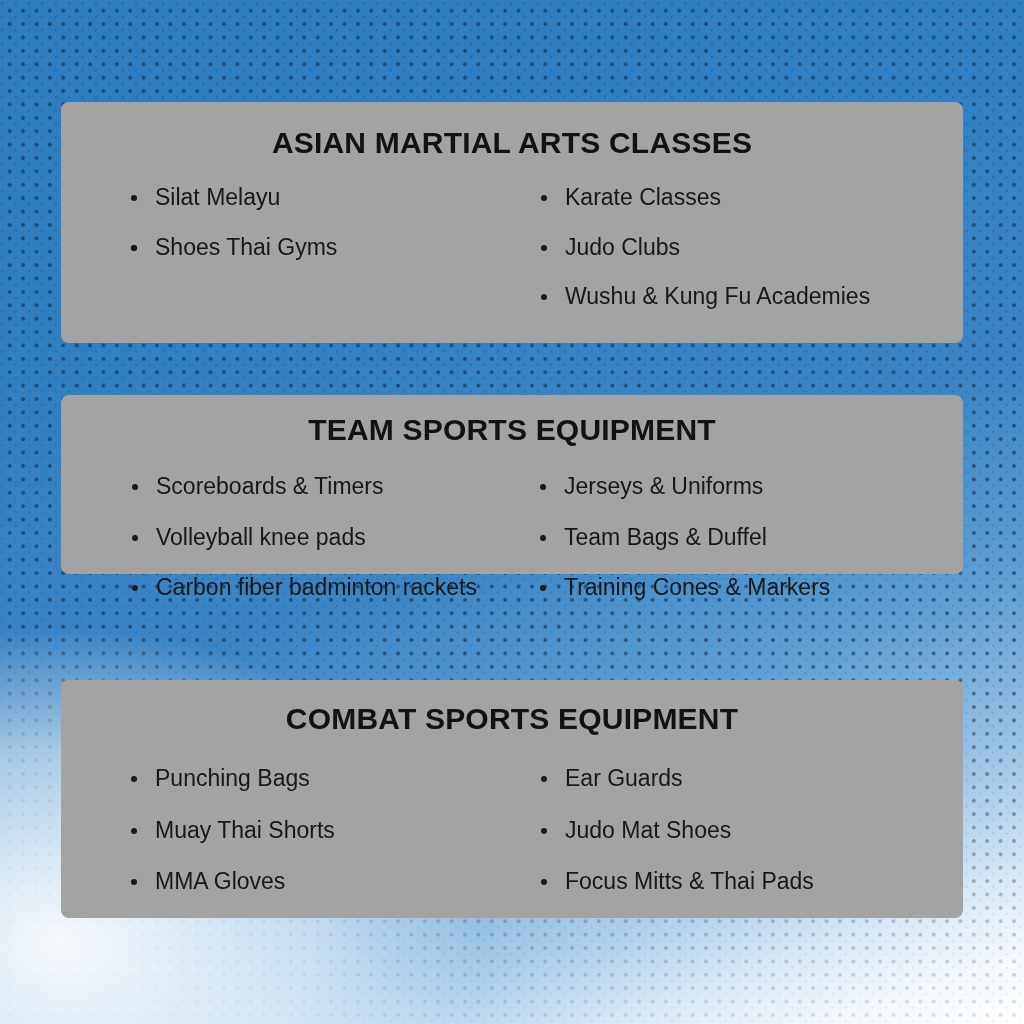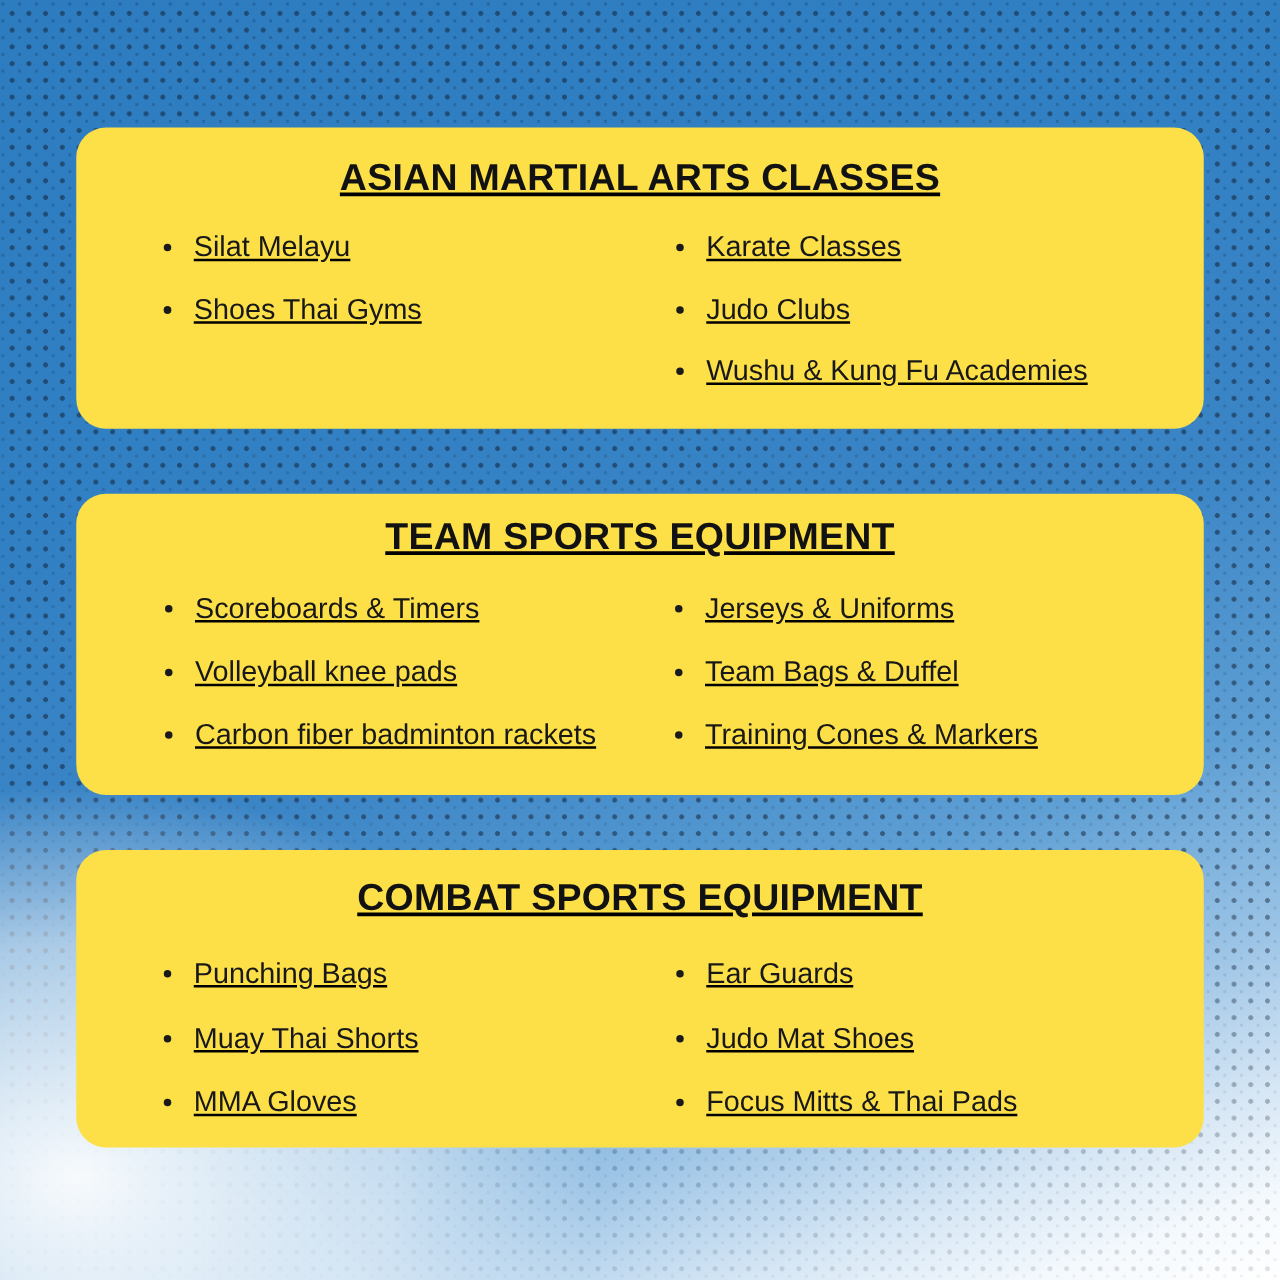--- a/index.html
+++ b/index.html
@@ -85,28 +85,27 @@
     background-position: 9px 10px;
     -webkit-mask-image: linear-gradient(to bottom, rgba(0,0,0,1) 0%, rgba(0,0,0,0.25) 100%);
             mask-image: linear-gradient(to bottom, rgba(0,0,0,1) 0%, rgba(0,0,0,0.25) 100%);
   }
 
   
   .card {
     position: absolute;
     left: 61px;
     width: 902px;
-    background: #fde047;
-    border-radius: 24px;
+    background: #a3a3a3;
+    border-radius: 8px;
     padding: 0 28px;
-    text-decoration: underline;
   }
 
   #card-1 { top: 102px; height: 241px; }
-  #card-2 { top: 395px; height: 241px; }
+  #card-2 { top: 395px; height: 179px; }
   #card-3 { top: 680px; height: 238px; }
 
   .card-title {
     text-align: center;
     font-family: "Liberation Sans", sans-serif;
     font-weight: 700;
     font-size: 30px;
     letter-spacing: 0.2px;
     color: #121212;
     text-transform: uppercase;

